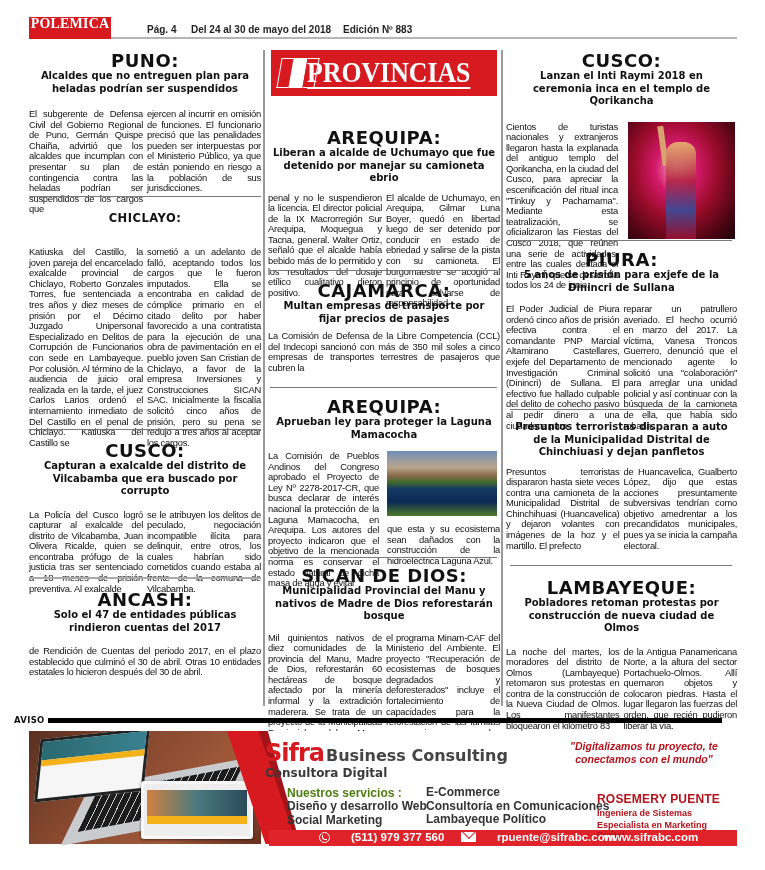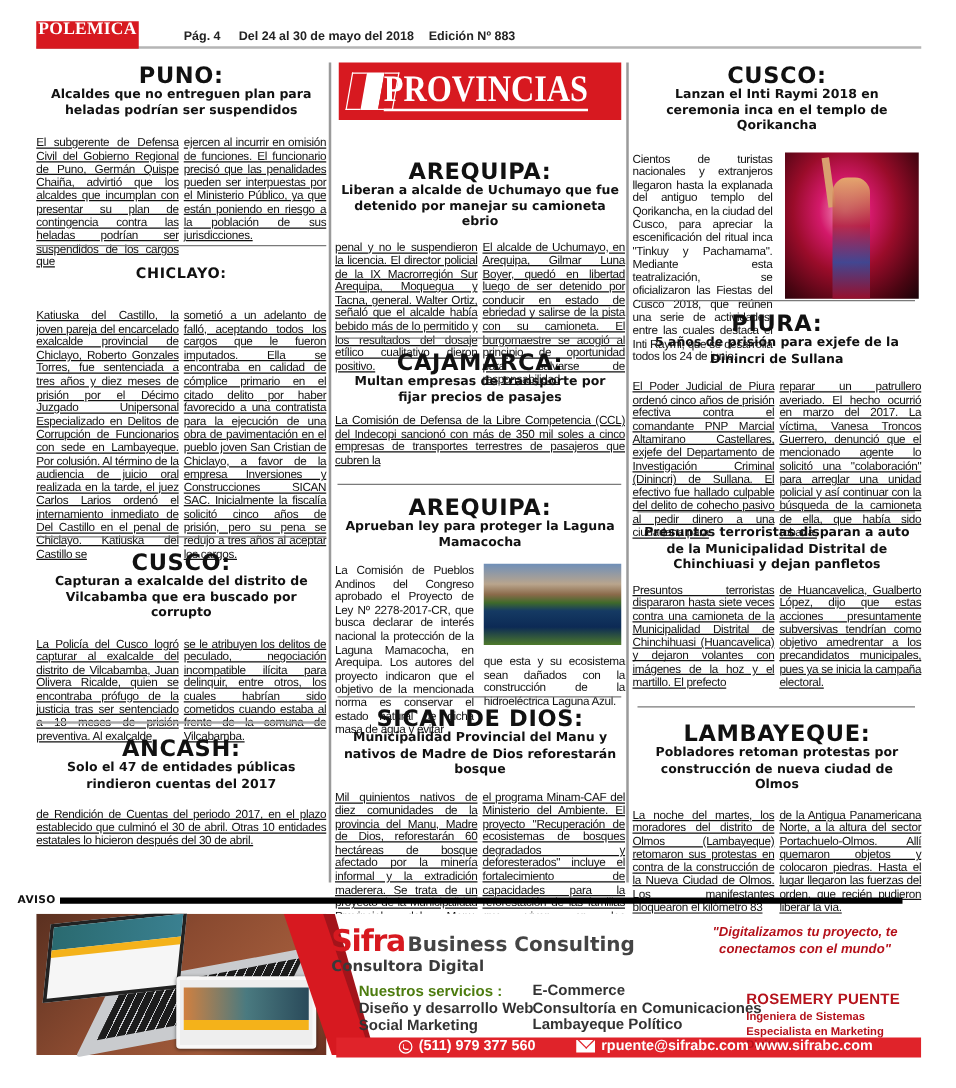--- a/index.html
+++ b/index.html
@@ -14,21 +14,21 @@
   .colL { left: 29px; width: 232px; }
   .colM { left: 268px; width: 232px; }
   .colR { left: 506px; width: 231px; }
   .vrule { position: absolute; width: 2px; background: #9a9a9a; }
   .hr { position: absolute; height: 1px; background: #7a7a7a; }
 
   .article { position: absolute; }
   .kicker { text-align: center; font-weight: bold; font-size: 18px; line-height: 19px; letter-spacing: 0.5px; color: #111; font-family: "DejaVu Sans", sans-serif; }
   .kicker.small { font-size: 11.5px; line-height: 14px; }
   .head { text-align: center; font-weight: bold; font-size: 10px; line-height: 12.5px; color: #111; font-family: "DejaVu Sans", sans-serif; padding: 0 4px; }
-  .body2 { display: flex; gap: 4px; margin-top: 10px; text-decoration: underline; }
+  .body2 { display: flex; gap: 4px; margin-top: 10px; }
   .body2 p { flex: 1; font-size: 9.4px; line-height: 10.6px; text-align: justify; font-family: "Liberation Sans", sans-serif; letter-spacing: -0.25px; }
   .withimg { display: flex; gap: 8px; margin-top: 10px; }
   .withimg p { font-size: 9.4px; line-height: 10.6px; text-align: justify; letter-spacing: -0.25px; }
 
   .prov-banner { position: absolute; left: 271px; top: 50px; width: 226px; height: 46px; background: #d71920; display: flex; align-items: center; }
   .flag { width: 40px; height: 34px; margin-left: 8px; position: relative; transform: skewX(-10deg); }
   .flag .r1, .flag .r2 { position: absolute; top: 2px; width: 12px; height: 30px; background: #d71920; border: 1.5px solid #fff; }
   .flag .r1 { left: 0; border-right: none; }
   .flag .w { position: absolute; left: 12px; top: 2px; width: 14px; height: 30px; background: #fff; }
   .flag .r2 { left: 26px; border-left: none; }
@@ -60,21 +60,21 @@
   .ad-brand .sifra { font-family: "DejaVu Sans", sans-serif; font-weight: bold; font-size: 24px; color: #d71920; letter-spacing: -1px; }
   .ad-brand .bc { font-family: "DejaVu Sans", sans-serif; font-size: 16px; color: #444; font-weight: bold; margin-left: 2px; }
   .ad-sub { position: absolute; left: 236px; top: 35px; font-family: "DejaVu Sans", sans-serif; font-size: 12px; font-weight: bold; color: #3a3a3a; }
   .ad-services-title { position: absolute; left: 258px; top: 55px; font-size: 12px; font-weight: bold; color: #4d7c0f; }
   .ad-svc { position: absolute; font-size: 12px; font-weight: bold; color: #333; line-height: 13.5px; }
   .ad-svc1 { left: 258px; top: 69px; }
   .ad-svc2 { left: 397px; top: 55px; }
   .ad-tagline { position: absolute; left: 520px; top: 9px; width: 190px; text-align: center; font-size: 10.5px; font-style: italic; font-weight: bold; color: #b5121b; line-height: 13px; }
   .ad-name { position: absolute; left: 568px; top: 61px; font-size: 12px; font-weight: bold; color: #b5121b; letter-spacing: 0.2px; text-align: center; }
   .ad-role { position: absolute; left: 568px; font-size: 9px; font-weight: bold; color: #b5121b; }
-  .ad-contact { position: absolute; top: 100px; font-size: 11.5px; font-weight: bold; color: #fff; white-space: nowrap; display: flex; align-items: center; gap: 5px; }
+  .ad-contact { position: absolute; top: 100px; font-size: 11.5px; font-weight: bold; color: #fff; white-space: nowrap; display: flex; align-items: center; gap: 21px; }
   .ico-wa { display: inline-block; width: 11px; height: 11px; border: 1.5px solid #fff; border-radius: 50%; position: relative; }
   .ico-wa::after { content: ""; position: absolute; left: 2px; top: 2px; width: 4px; height: 4px; border-left: 1.5px solid #fff; border-bottom: 1.5px solid #fff; border-radius: 0 0 0 3px; }
   .ico-mail { display: inline-block; width: 15px; height: 10px; background: #fff; position: relative; }
   .ico-mail::after { content: ""; position: absolute; left: 1px; top: 0; width: 9px; height: 9px; border-right: 1.5px solid #e0232a; border-bottom: 1.5px solid #e0232a; transform: translate(2px,-5px) rotate(45deg); }
 </style>
 </head>
 <body>
 
 <div class="masthead">
   <div class="logo">

